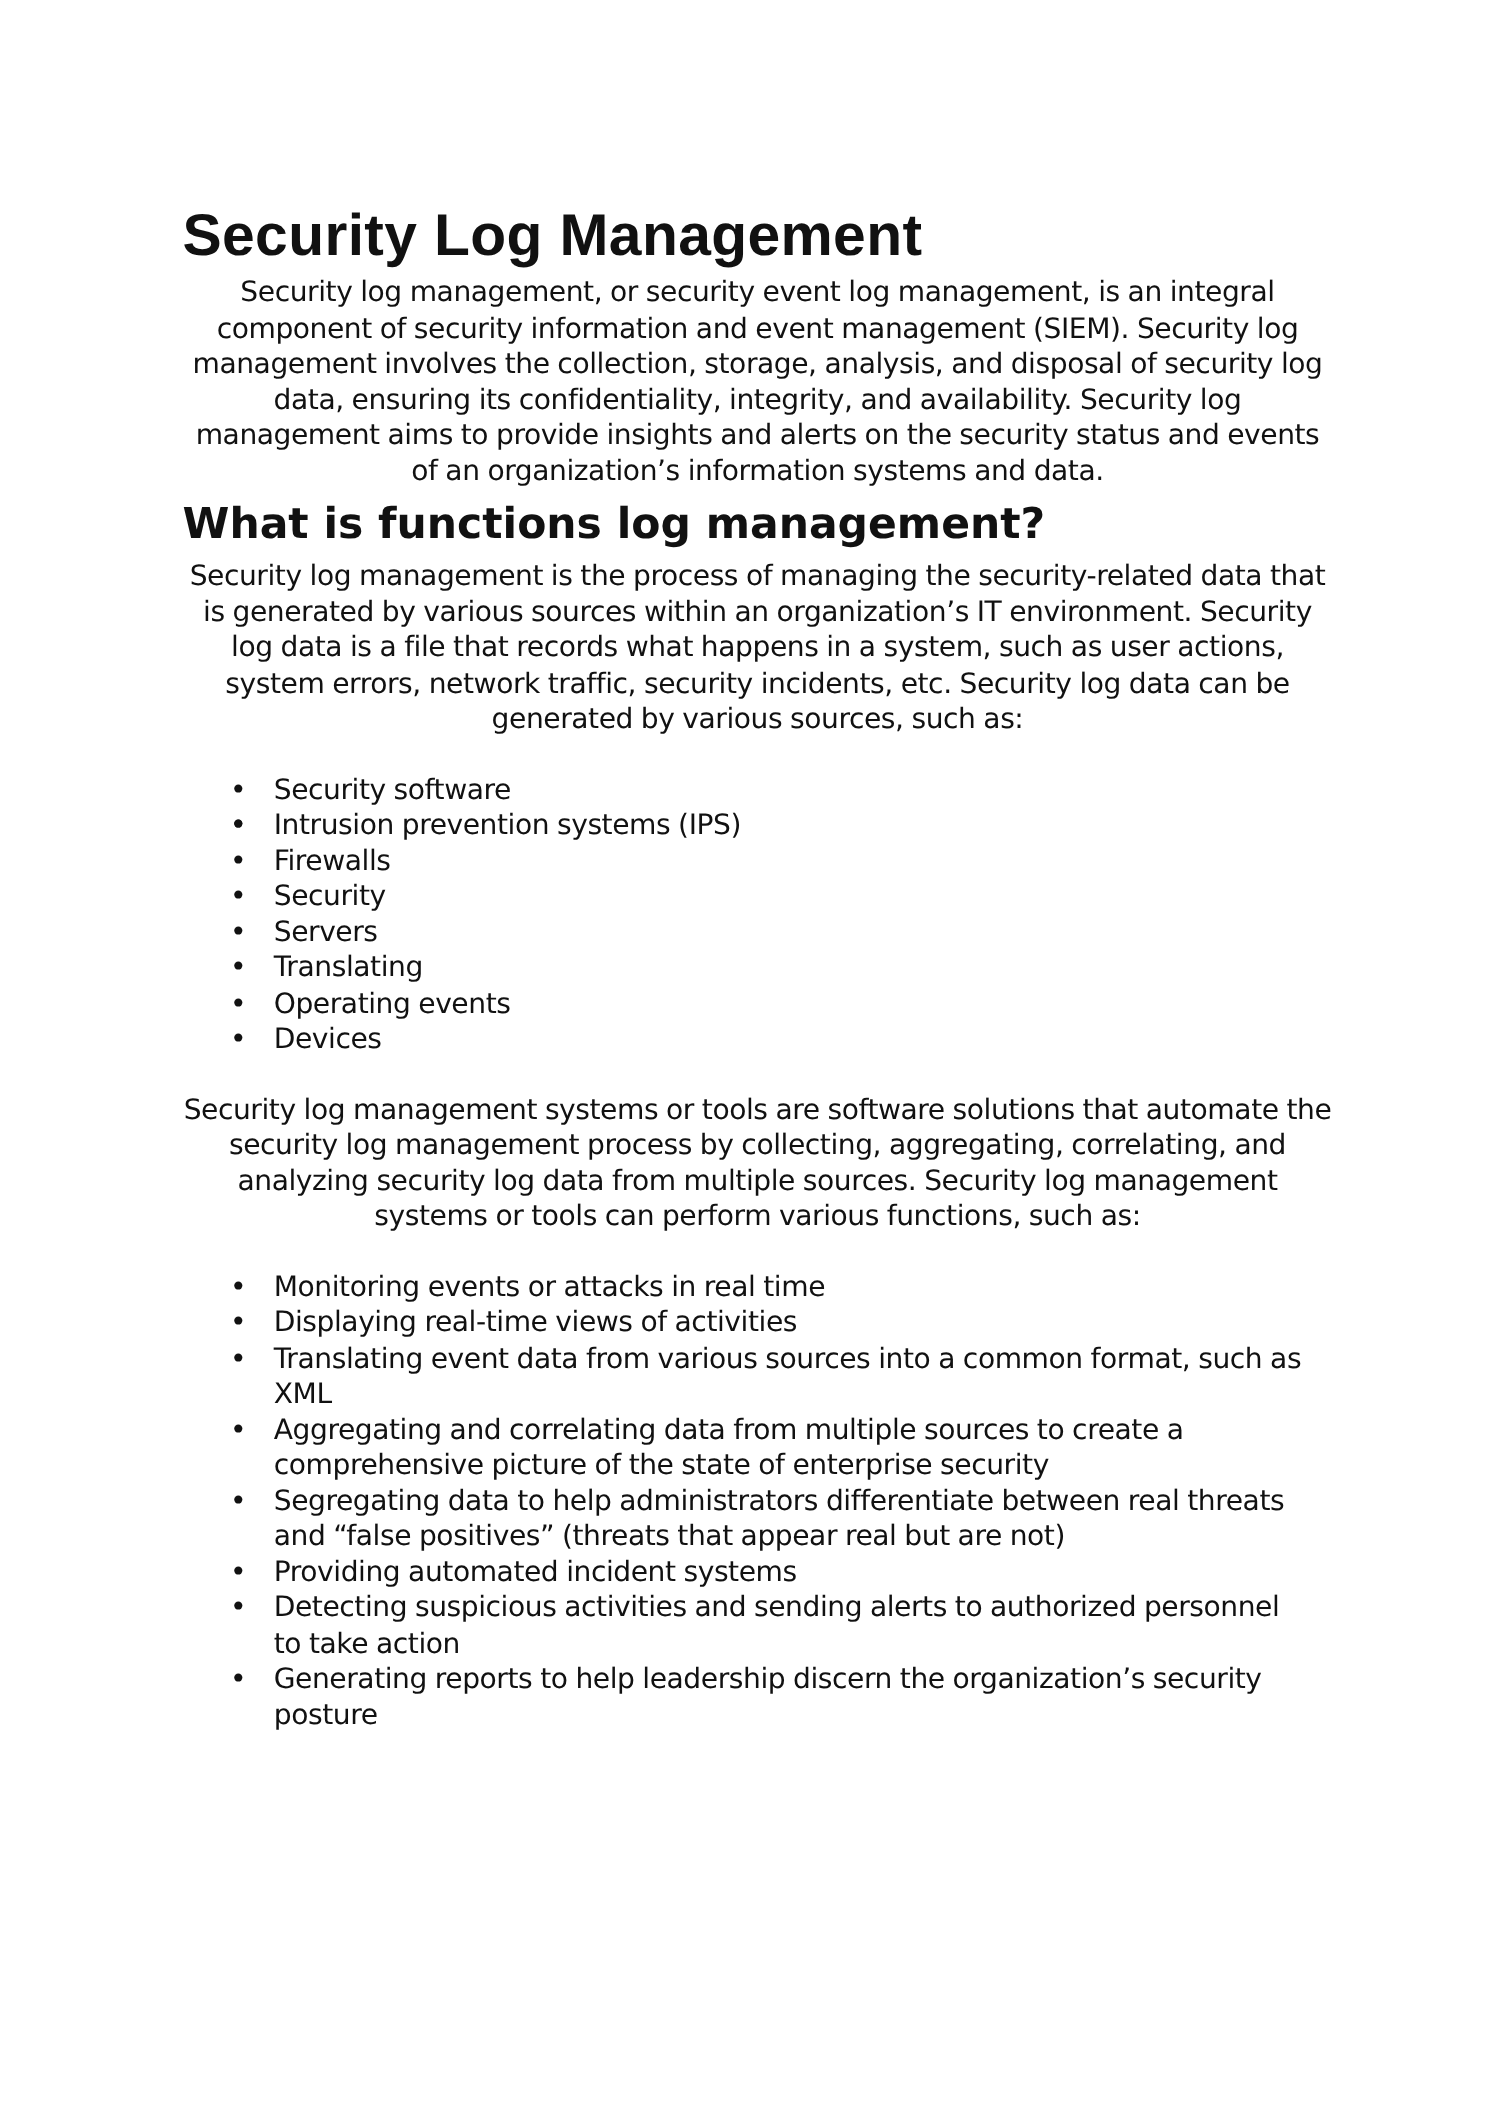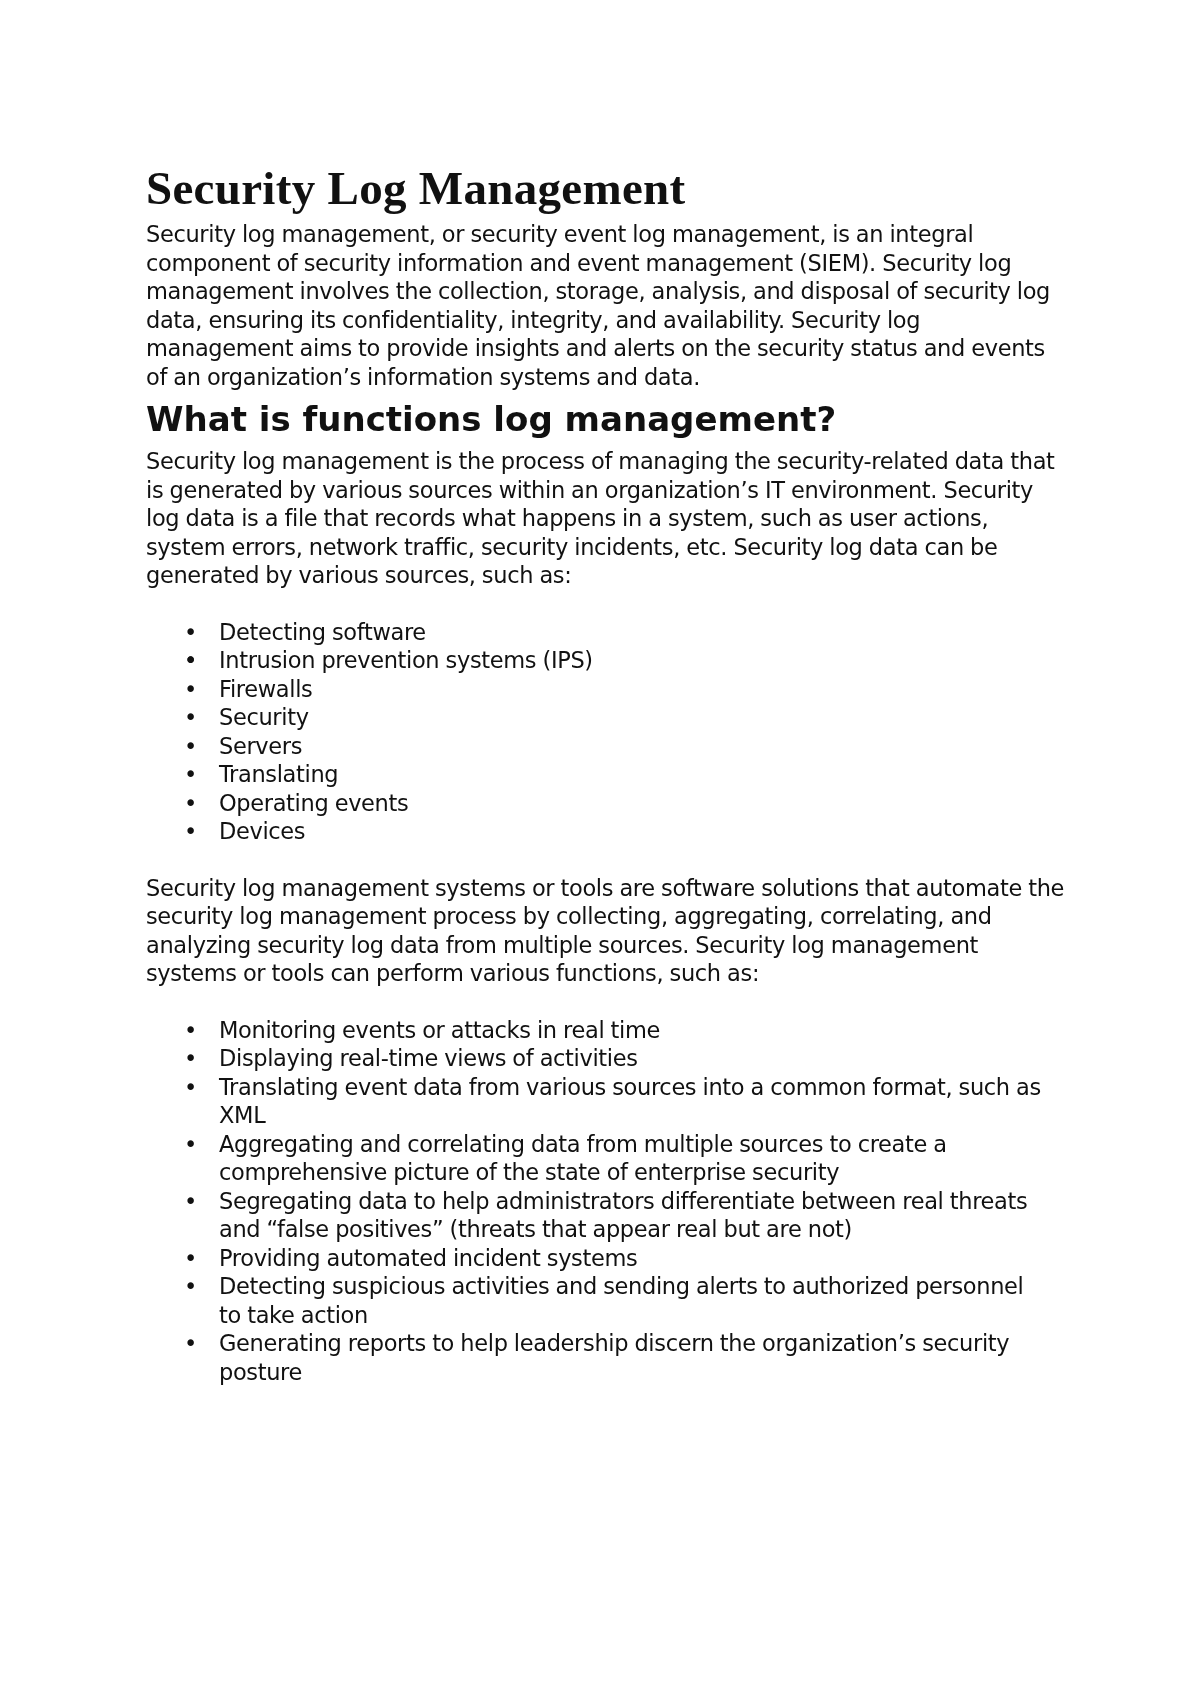--- a/index.html
+++ b/index.html
@@ -2,30 +2,31 @@
 <html><head>
   <meta charset="utf-8">
   <style>
     html, body { margin: 0; padding: 0; background: #ffffff; }
     body {
       width: 1200px; height: 1698px; position: relative; overflow: hidden;
       font-family: "DejaVu Sans", sans-serif; color: #111111;
     }
     .page { position: absolute; left: 146px; top: 160px; width: 920px; }
     h1 {
-      font-family: Liberation Serif, serif; font-weight: bold;
+      font-family: Liberation Sans, sans-serif; font-weight: bold;
       font-size: 47px; line-height: 56px; margin: 0 0 4px 0; letter-spacing: 0.3px;
     }
     h2 {
       font-family: "DejaVu Sans", sans-serif; font-weight: bold;
       font-size: 34px; line-height: 44px; margin: 6px 0 6px 0;
     }
     p {
       font-size: 22.5px; line-height: 28.5px; margin: 0; letter-spacing: -0.35px;
       word-spacing: -0.5px;
+      text-align: center;
     }
     p.p1 { width: 920px; }
     ul { list-style: none; margin: 28px 0 28px 0; padding: 0; }
     li {
       position: relative; padding-left: 73px;
       font-size: 22.5px; line-height: 28.5px; letter-spacing: -0.35px; word-spacing: -0.5px;
     }
     li .bullet {
       position: absolute; left: 38px; top: 0; width: 10px; text-align: center;
     }
@@ -35,21 +36,21 @@
 <body>
 
 <div class="page">
   <h1>Security Log Management</h1>
   <p class="p1">Security log management, or security event log management, is an integral component of security information and event management (SIEM). Security log management involves the collection, storage, analysis, and disposal of security log data, ensuring its confidentiality, integrity, and availability. Security log management aims to provide insights and alerts on the security status and events of an organization’s information systems and data.</p>
 
   <h2>What is functions log management?</h2>
   <p>Security log management is the process of managing the security-related data that is generated by various sources within an organization’s IT environment. Security log data is a file that records what happens in a system, such as user actions, system errors, network traffic, security incidents, etc. Security log data can be generated by various sources, such as:</p>
 
   <ul class="sources">
-    <li><span class="bullet">•</span><span>Detecting software</span></li>
+    <li><span class="bullet">•</span><span>Security software</span></li>
     <li><span class="bullet">•</span></li>
     <li><span class="bullet">•</span><span>Intrusion prevention systems (IPS)</span></li>
     <li><span class="bullet">•</span><span>Firewalls</span></li>
     <li><span class="bullet">•</span><span>Security</span></li>
     <li><span class="bullet">•</span><span>Servers</span></li>
     <li><span class="bullet">•</span><span>Translating</span></li>
     <li><span class="bullet">•</span><span>Operating events</span></li>
     <li><span class="bullet">•</span><span>Devices</span></li>
   </ul>
 

